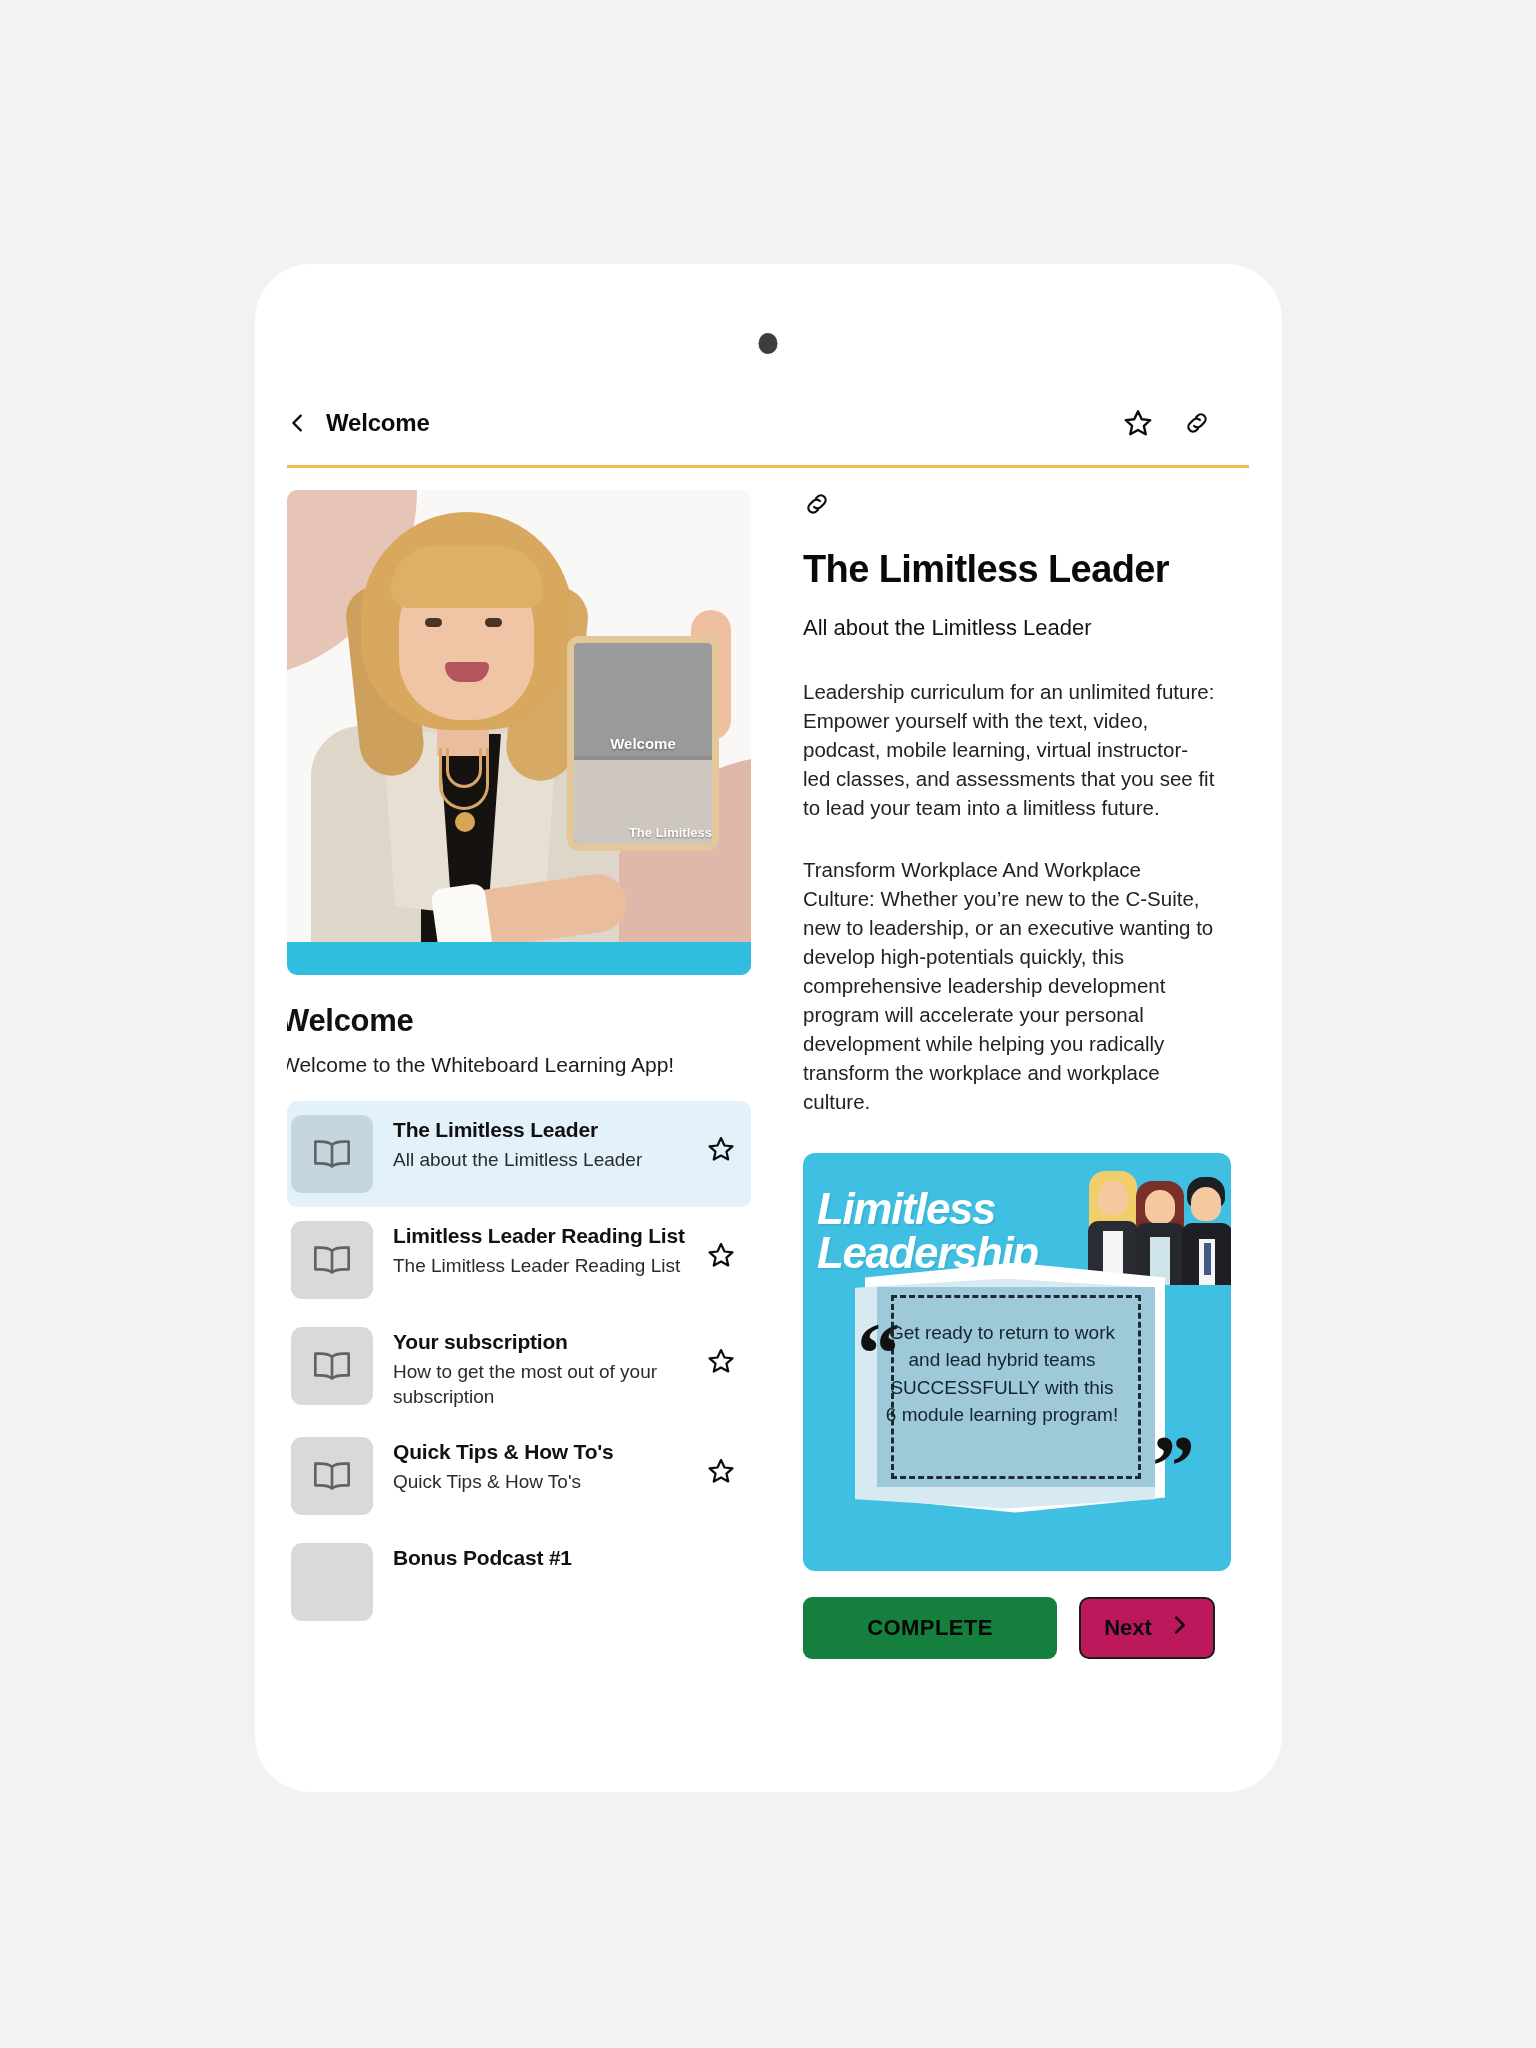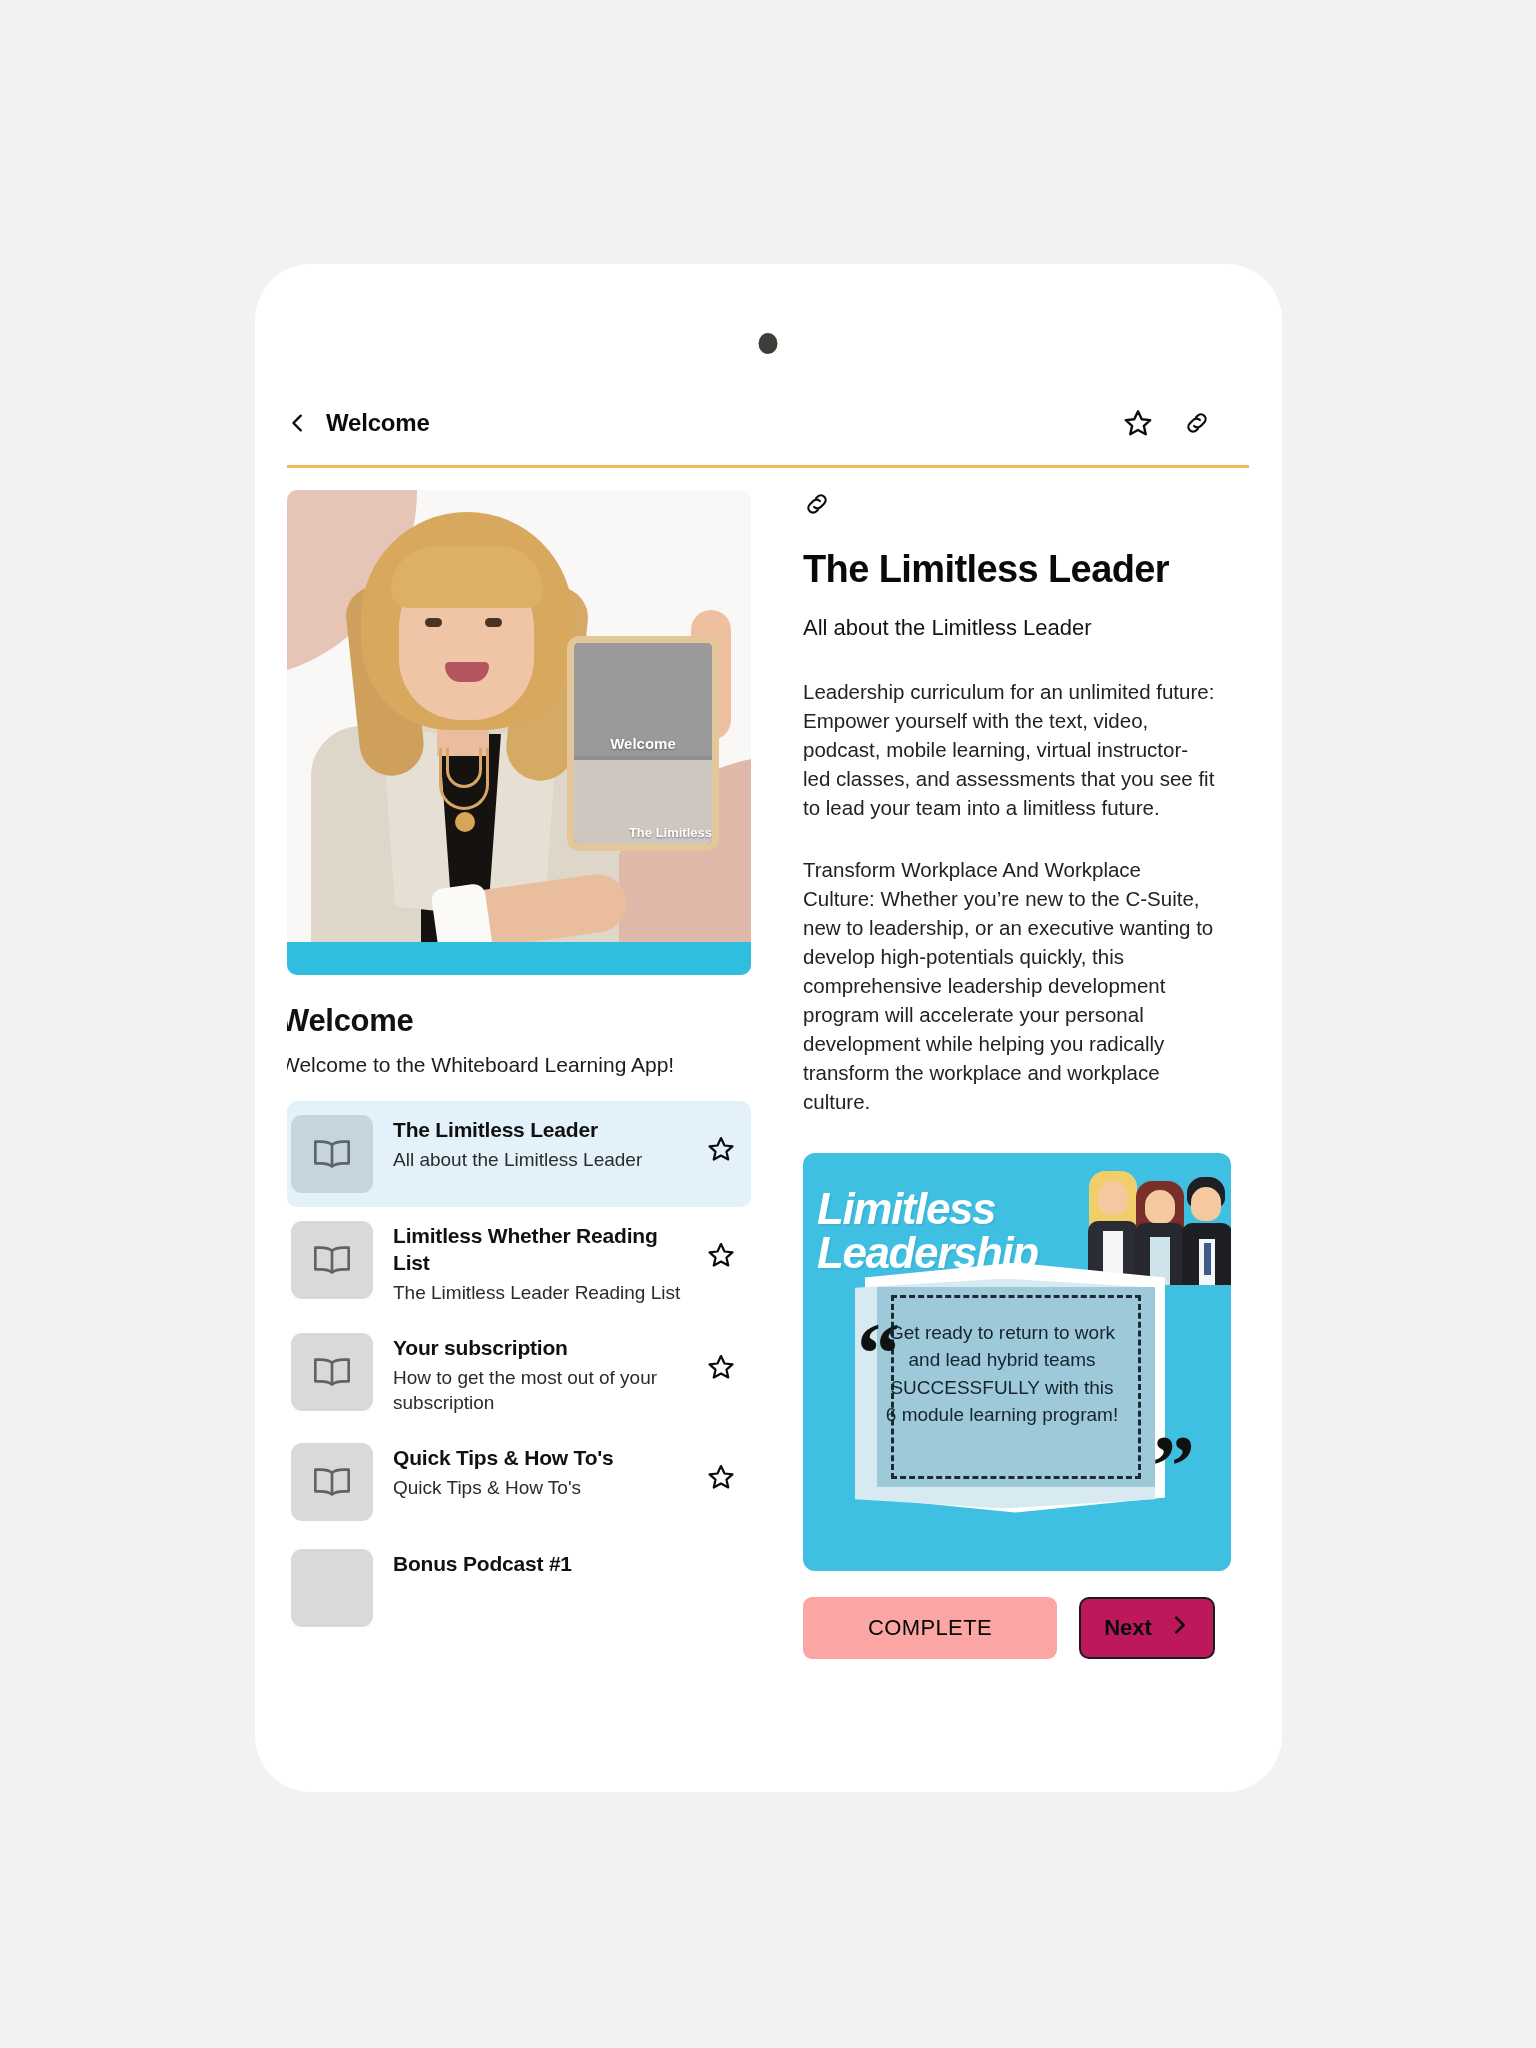--- a/index.html
+++ b/index.html
@@ -327,23 +327,23 @@
   .qmark.open { left: 54px; top: 176px; }
   .qmark.close { right: 36px; bottom: 78px; }
 
   
   .actions {
     margin-top: 26px;
     display: flex; align-items: center; gap: 22px;
   }
   .btn-complete {
     width: 272px; height: 62px;
-    background: #fca5a5;
+    background: #15803d;
     border: none; border-radius: 9px;
-    font-size: 22px; font-weight: normal; color: #060606;
+    font-size: 22px; font-weight: bold; color: #060606;
     letter-spacing: 0.4px;
     cursor: pointer;
     font-family: "Liberation Sans", sans-serif;
   }
   .btn-next {
     height: 62px;
     min-width: 136px;
     background: #be185d;
     border: 2.5px solid #1b1b1b;
     border-radius: 10px;
@@ -454,21 +454,21 @@
         </div>
 
         <div class="lesson">
           <div class="thumb">
             <svg width="40" height="34" viewBox="0 0 24 20" fill="none" stroke="#5e6366" stroke-width="1.6" stroke-linejoin="round">
               <path d="M12 4.5C10.2 3 7.6 2.6 5 2.6H2v13h3c2.6 0 5.2.4 7 1.9 1.8-1.5 4.4-1.9 7-1.9h3v-13h-3c-2.6 0-5.2.4-7 1.9z"></path>
               <path d="M12 4.5v13"></path>
             </svg>
           </div>
           <div class="lesson-text">
-            <div class="lesson-title">Limitless Whether Reading List</div>
+            <div class="lesson-title">Limitless Leader Reading List</div>
             <div class="lesson-desc">The Limitless Leader Reading List</div>
           </div>
           <div class="lesson-star">
             <svg width="28" height="28" viewBox="0 0 24 24" fill="none" stroke="#0b0b0b" stroke-width="1.9" stroke-linejoin="round">
               <polygon points="12 2.6 15 9 21.8 9.7 16.7 14.3 18.2 21 12 17.6 5.8 21 7.3 14.3 2.2 9.7 9 9"></polygon>
             </svg>
           </div>
         </div>
 
         <div class="lesson">

